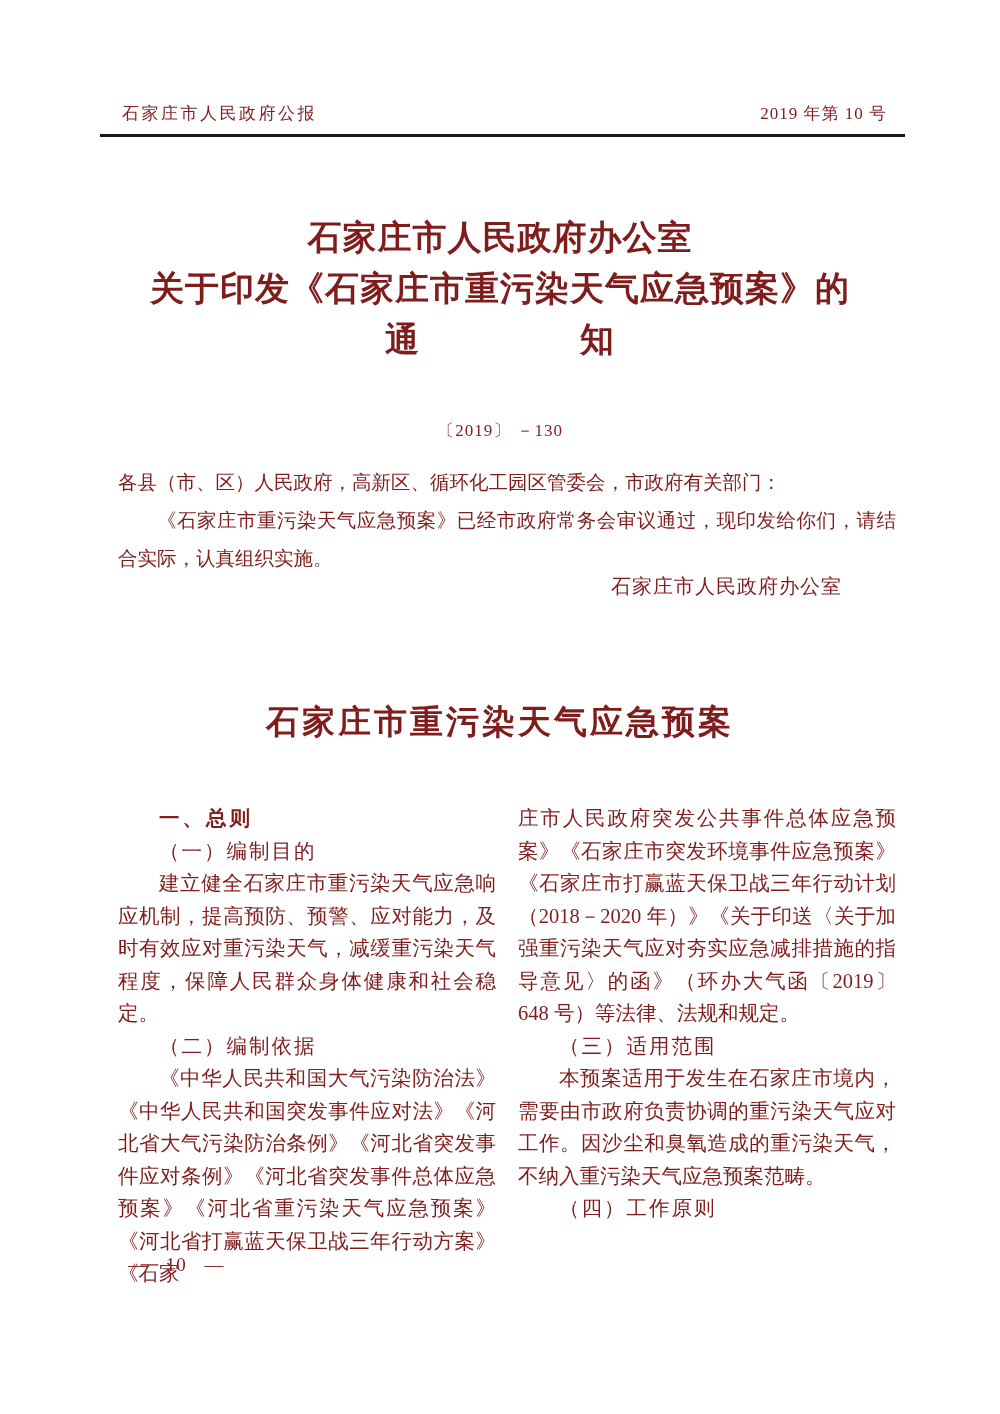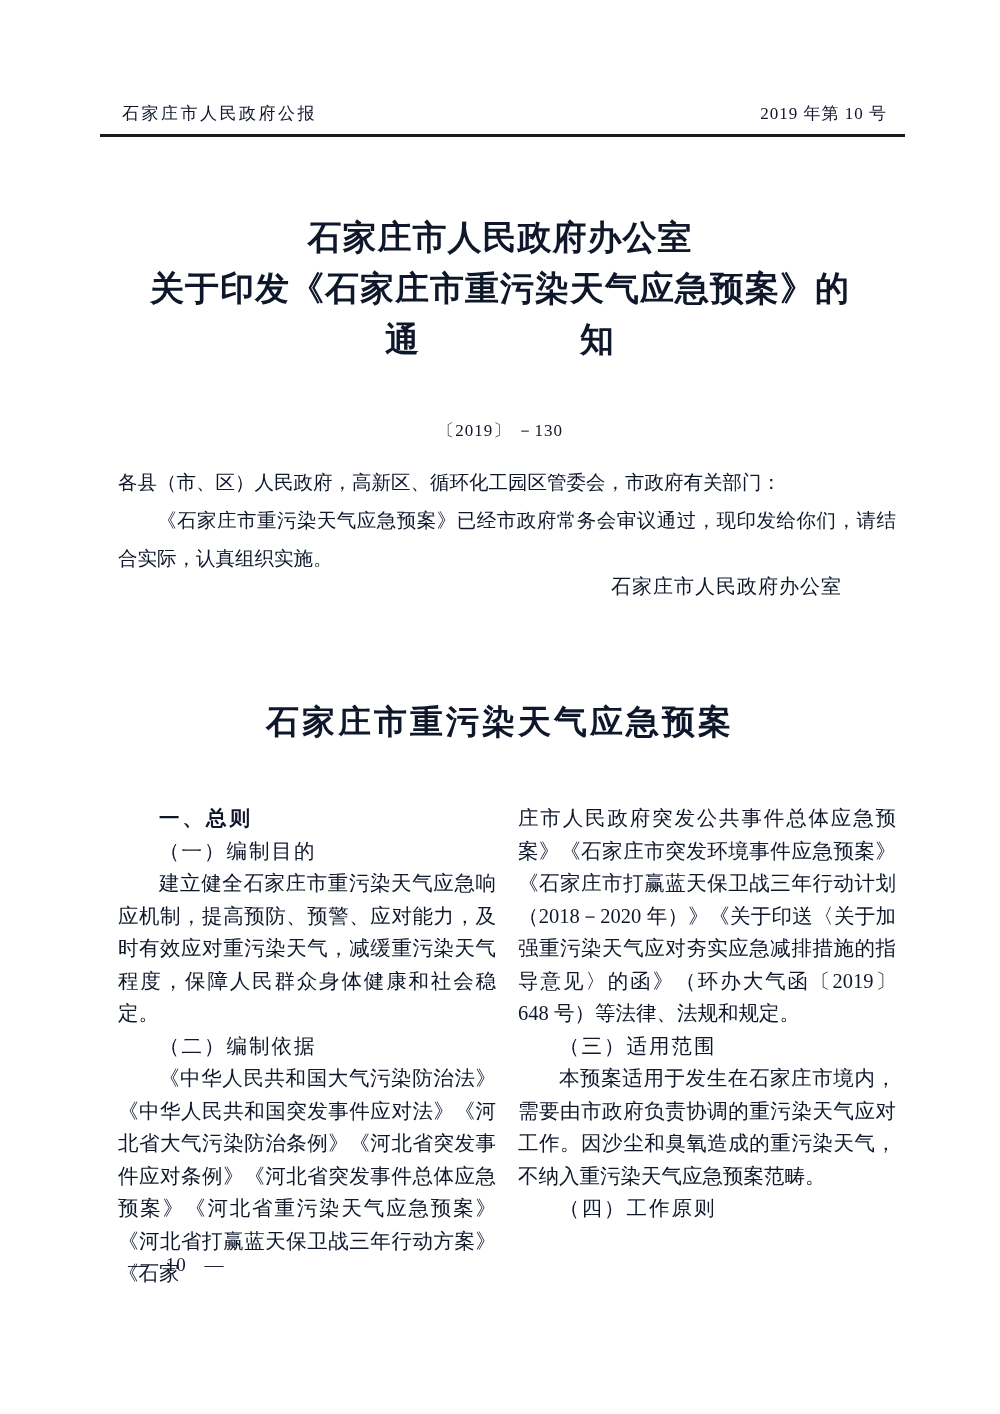--- a/index.html
+++ b/index.html
@@ -5,21 +5,21 @@
   html, body {
     margin: 0;
     padding: 0;
     background: #ffffff;
   }
   .page {
     position: relative;
     width: 1000px;
     height: 1414px;
     background: #ffffff;
-    color: #0f172a;
+    color: #7f1d1d;
     font-family: "Liberation Serif", "DejaVu Serif", serif;
     overflow: hidden;
   }
 
   
   .header {
     position: absolute;
     top: 102px;
     left: 100px;
     width: 765px;

